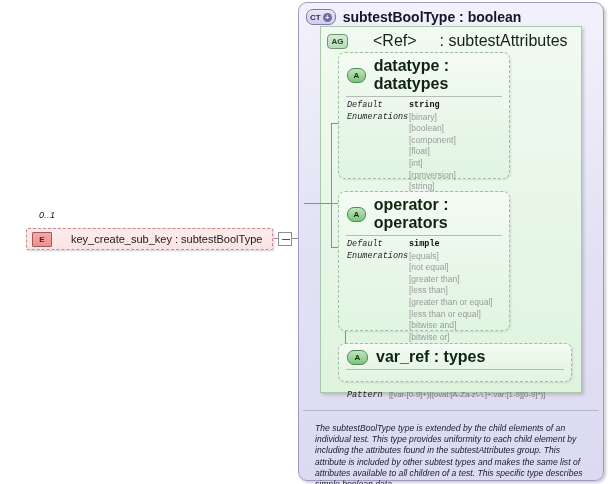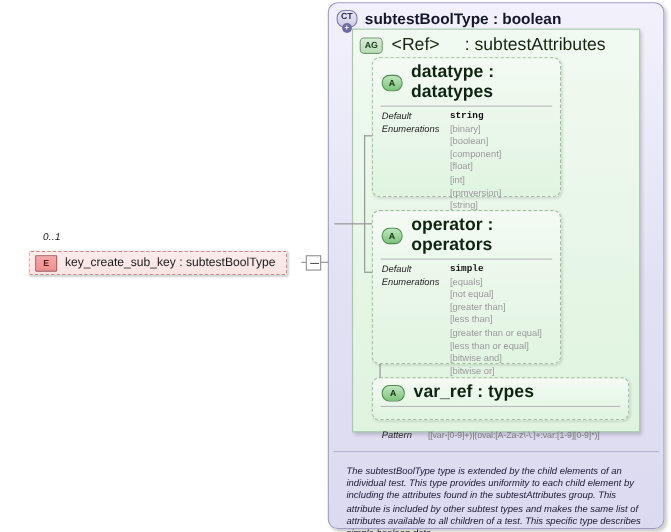--- a/index.html
+++ b/index.html
@@ -11,66 +11,66 @@
   .cardinality{position:absolute;left:2px;top:210px;font-size:9px;font-style:italic;
                color:#111;letter-spacing:.3px;padding-left:37px;}
   .elem-box{display:flex;align-items:center;gap:7px;
             background:linear-gradient(180deg,#fdecec 0%,#fbe3e3 100%);
             border:1px dashed #c98b8b;border-radius:2px;
             padding:4px 10px 4px 5px;box-sizing:border-box;height:22px;
             box-shadow:1px 1px 2px rgba(0,0,0,.18);}
   .e-badge{width:18px;height:13px;background:linear-gradient(180deg,#f7a8a8,#ef8f8f);
            border:1px solid #9e5b5b;color:#5a1b1b;font-size:8px;font-weight:bold;
            display:flex;align-items:center;justify-content:center;border-radius:1px;}
-  .elem-label{font-size:11px;color:#1a1a1a;white-space:nowrap;}
+  .elem-label{font-size:11px;color:#1a1a1a;white-space:nowrap;margin-left:12px;}
   .connector{position:absolute;left:278px;top:232px;width:14px;height:14px;
              background:#fff;border:1px solid #8e8e8e;box-sizing:border-box;}
   .connector:after{content:"";position:absolute;left:3px;top:6px;width:8px;height:1px;background:#555;}
   .wire-a{position:absolute;left:274px;top:238px;width:5px;height:1px;background:#8e8e8e;}
   .wire-b{position:absolute;left:292px;top:238px;width:12px;height:1px;background:#8e8e8e;}
 
   
   #ct-box{position:absolute;left:298px;top:2px;width:306px;height:479px;
           background:linear-gradient(180deg,#f2f1fb 0%,#e2e1f4 55%,#dcdaf0 100%);
           border:1px solid #9e9cc4;border-radius:9px;box-sizing:border-box;
           box-shadow:2px 2px 3px rgba(0,0,0,.2);}
   .ct-header{display:flex;align-items:center;gap:7px;padding:6px 0 0 7px;}
   .ct-badge{display:flex;align-items:center;gap:2px;height:14px;padding:0 3px;
             background:linear-gradient(180deg,#e9e8f6,#cfcde8);
             border:1px solid #7d7aa8;border-radius:7px;font-size:8px;font-weight:bold;
-            color:#2e2c52;flex-direction:column;}
+            color:#2e2c52;}
   .plusmark{width:9px;height:9px;border-radius:50%;background:#6f6ca0;color:#fff;
             font-size:7px;line-height:9px;text-align:center;font-weight:bold;}
   .ct-title{font-size:14px;font-weight:bold;color:#15152b;}
 
   
   #ag-box{position:absolute;left:320px;top:26px;width:262px;height:367px;
           background:linear-gradient(180deg,#f1faf1 0%,#e6f6e6 60%,#dff3df 100%);
           border:1px solid #a9c8a9;box-sizing:border-box;
           box-shadow:2px 2px 3px rgba(0,0,0,.16);}
-  .ag-header{display:flex;align-items:center;gap:8px;padding:5px 0 0 6px;}
+  .ag-header{display:flex;align-items:center;gap:25px;padding:5px 0 0 6px;}
   .ag-badge{width:19px;height:13px;background:linear-gradient(180deg,#d6ecd6,#b8dcb8);
             border:1px solid #6f9a6f;border-radius:4px;font-size:8px;font-weight:bold;
             color:#20401f;display:flex;align-items:center;justify-content:center;}
   .ag-title{font-size:16px;color:#14240f;}
   .ag-title .sep{display:inline-block;width:14px;}
 
   
   .attr{position:absolute;border:1px dashed #9fbf9f;border-radius:7px;box-sizing:border-box;
         background:linear-gradient(180deg,#f4fbf4 0%,#e9f7e9 50%,#e1f4e1 100%);
         box-shadow:1px 1px 2px rgba(0,0,0,.10);}
   .attr-head{display:flex;align-items:center;gap:8px;padding:4px 0 3px 8px;}
   .a-badge{width:19px;height:13px;border-radius:7px;
            background:linear-gradient(180deg,#bfe6bf,#7cc47c);
            border:1px solid #4f8a4f;font-size:8px;font-weight:bold;color:#16320f;
            display:flex;align-items:center;justify-content:center;}
   .a-name{font-size:16px;font-weight:bold;color:#0f2410;}
   .rule{height:1px;background:#b9b9b9;margin:0 7px 3px 7px;}
   .facets{display:flex;padding:0 0 4px 8px;font-size:8.5px;line-height:11.6px;}
-  .facet-labels{width:62px;font-style:italic;color:#242424;flex:none;}
+  .facet-labels{width:62px;font-style:italic;color:#242424;flex:none;font-family:Liberation Mono, monospace;}
   .facet-vals{color:#9a9a9a;}
   .facet-vals .first{color:#111;font-weight:bold;font-family:Liberation Mono, monospace;}
   .pattern-row{display:flex;padding:0 0 4px 8px;font-size:8.5px;align-items:baseline;margin-top:20px;}
   .pattern-row .facet-labels{width:42px;}
   .pattern-val{color:#777;font-size:8px;letter-spacing:-.1px;white-space:nowrap;}
 
   
   .ln{position:absolute;background:#8e8e8e;}
 
   

